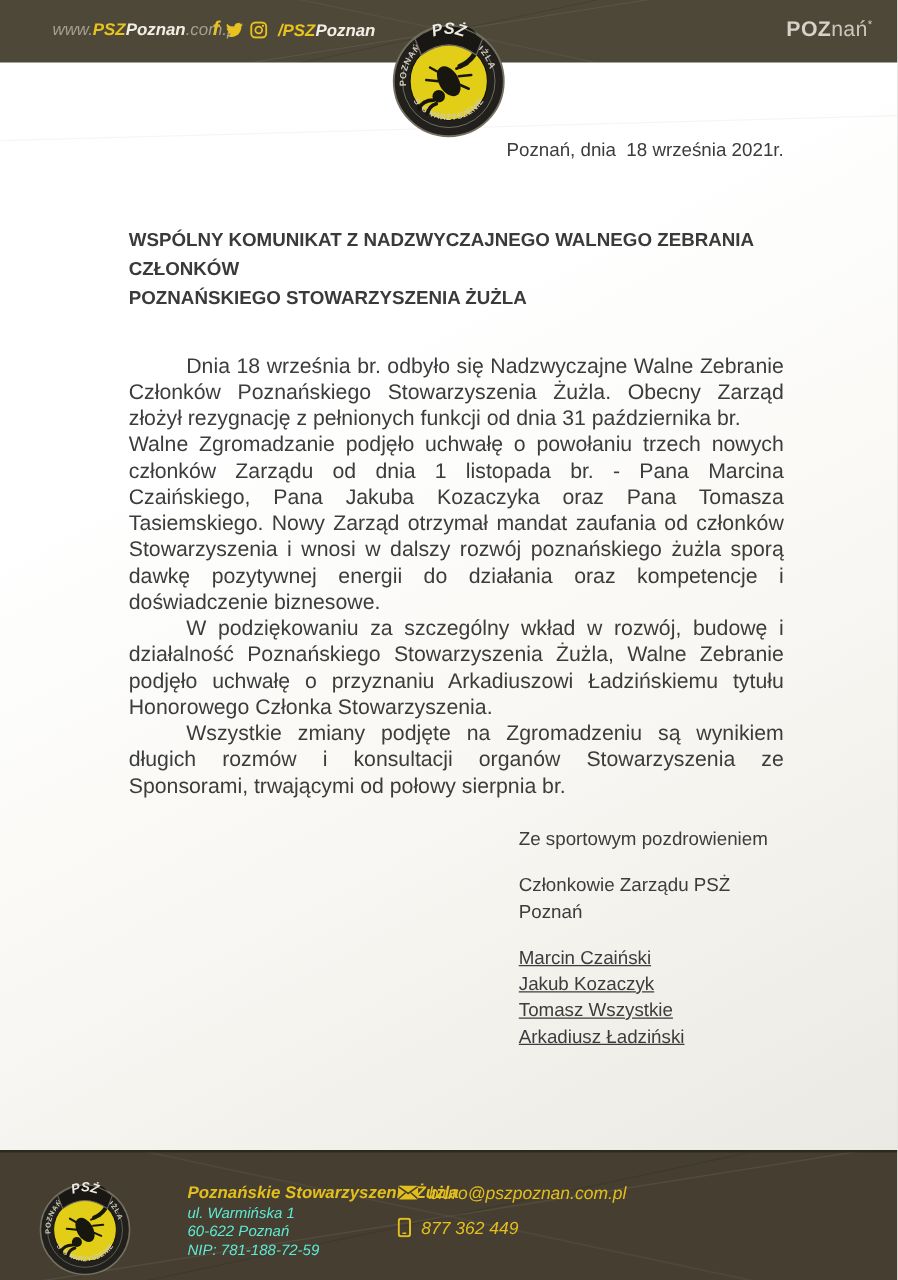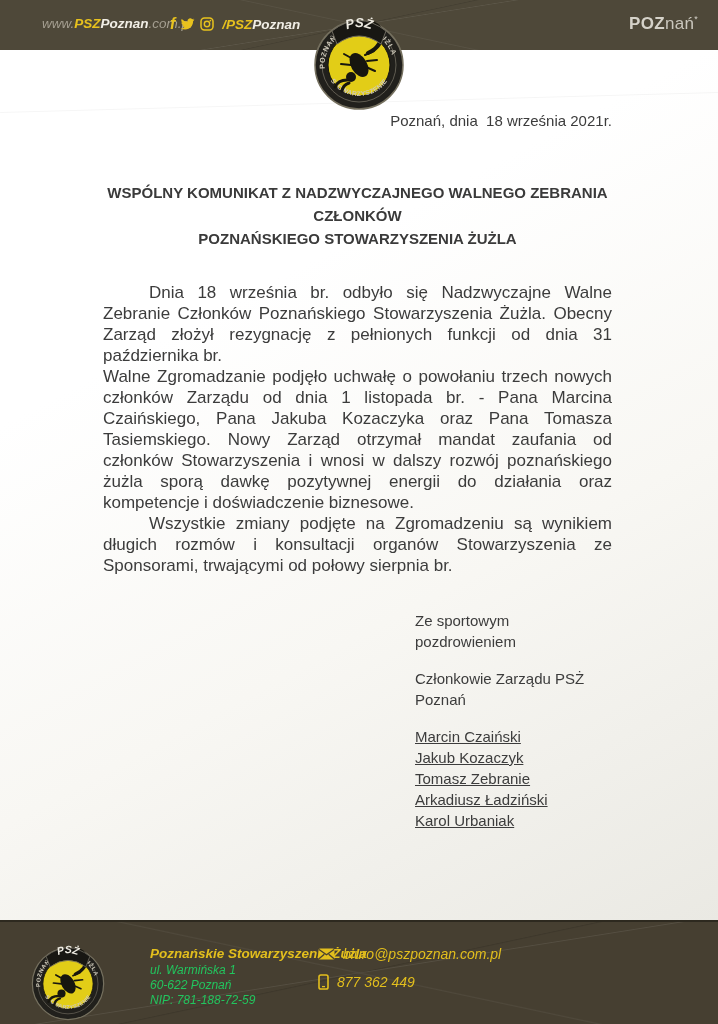--- a/index.html
+++ b/index.html
@@ -32,34 +32,34 @@
   .city-logo{position:absolute;right:20px;top:14px;font-size:17px;color:#d5d2c9;letter-spacing:.3px;}
   .city-logo .b{font-weight:700;}
   .city-logo .l{font-weight:400;opacity:.92;}
   .city-logo sup{font-size:9px;}
 
   .badge{position:absolute;z-index:6;}
   .badge-header{left:307px;top:1px;width:104px;height:116px;}
   .badge-footer{left:26px;top:10px;width:84px;height:94px;}
 
   
-  .doc{position:absolute;left:103px;right:106px;top:50px;z-index:2;color:#3c3c3c;}
+  .doc{position:absolute;left:103px;right:91px;top:50px;z-index:2;color:#3c3c3c;}
   .date{margin-top:62px;text-align:right;font-size:15px;white-space:pre;}
-  .title{margin-top:52px;text-align:center;font-weight:700;font-size:15px;line-height:23px;color:#3a3a3a;}
+  .title{margin-top:52px;font-weight:700;font-size:15px;line-height:23px;color:#3a3a3a;}
   .body-text{margin-top:32px;font-size:17px;line-height:21px;text-align:justify;}
   .body-text p{margin:0;}
   .body-text p.indent{text-indent:46px;}
-  .closing{margin-left:312px;margin-top:34px;font-size:15px;line-height:21px;}
+  .closing{margin-left:312px;margin-top:22px;font-size:15px;line-height:21px;}
   .signatories-title{margin-top:16px;}
   .names{margin-top:16px;text-decoration:underline;}
 
   
   .org{position:absolute;left:150px;top:24px;z-index:4;}
   .org-name{color:#e3bf1d;font-weight:700;font-style:italic;font-size:13.5px;margin-bottom:2px;}
-  .org-line{color:#22c55e;font-style:italic;font-size:12px;line-height:15px;}
+  .org-line{color:#5eead4;font-style:italic;font-size:12px;line-height:15px;}
   .contact{position:absolute;left:318px;top:24px;z-index:4;}
   .contact-row{display:flex;align-items:center;gap:8px;margin-bottom:12px;}
   .contact-text{color:#e3bf1d;font-weight:400;font-style:italic;font-size:14px;}
 </style>
 </head>
 <body>
 
 <div class="page">
 
   <div class="topbar">
@@ -126,32 +126,32 @@
     <div class="date">Poznań, dnia  18 września 2021r.</div>
 
     <div class="title">
       <div>WSPÓLNY KOMUNIKAT Z NADZWYCZAJNEGO WALNEGO ZEBRANIA CZŁONKÓW</div>
       <div>POZNAŃSKIEGO STOWARZYSZENIA ŻUŻLA</div>
     </div>
 
     <div class="body-text">
       <p class="indent">Dnia 18 września br. odbyło się Nadzwyczajne Walne Zebranie Członków Poznańskiego Stowarzyszenia Żużla. Obecny Zarząd złożył rezygnację z pełnionych funkcji od dnia 31 października br.</p>
       <p>Walne Zgromadzanie podjęło uchwałę o powołaniu trzech nowych członków Zarządu od dnia 1 listopada br. - Pana Marcina Czaińskiego, Pana Jakuba Kozaczyka oraz Pana Tomasza Tasiemskiego. Nowy Zarząd otrzymał mandat zaufania od członków Stowarzyszenia i wnosi w dalszy rozwój poznańskiego żużla sporą dawkę pozytywnej energii do działania oraz kompetencje i doświadczenie biznesowe.</p>
+      <p class="indent">W podziękowaniu za szczególny wkład w rozwój, budowę i działalność Poznańskiego Stowarzyszenia Żużla, Walne Zebranie podjęło uchwałę o przyznaniu Arkadiuszowi Ładzińskiemu tytułu Honorowego Członka Stowarzyszenia.</p>
       <p class="indent">Wszystkie zmiany podjęte na Zgromadzeniu są wynikiem długich rozmów i konsultacji organów Stowarzyszenia ze Sponsorami, trwającymi od połowy sierpnia br.</p>
     </div>
 
     <div class="closing">
       <div class="salutation">Ze sportowym pozdrowieniem</div>
       <div class="signatories-title">Członkowie Zarządu PSŻ Poznań</div>
       <div class="names">
         <div>Marcin Czaiński</div>
         <div>Jakub Kozaczyk</div>
-        <div>Tomasz Zebranie</div>
+        <div>Tomasz Wszystkie</div>
         <div>Arkadiusz Ładziński</div>
-        <div>Karol Urbaniak</div>
       </div>
     </div>
   </div>
 
   <div class="botbar">
     <svg class="badge badge-footer" viewBox="0 0 100 116">
       <circle cx="50" cy="64" r="44" fill="#21201c" stroke="#75705f" stroke-width="1.5"></circle>
       <circle cx="50" cy="64" r="37" fill="none" stroke="#8a8576" stroke-width="0.6"></circle>
       <circle cx="50" cy="64" r="31" fill="#e2cd17" stroke="#15140f" stroke-width="1"></circle>
       <defs>

